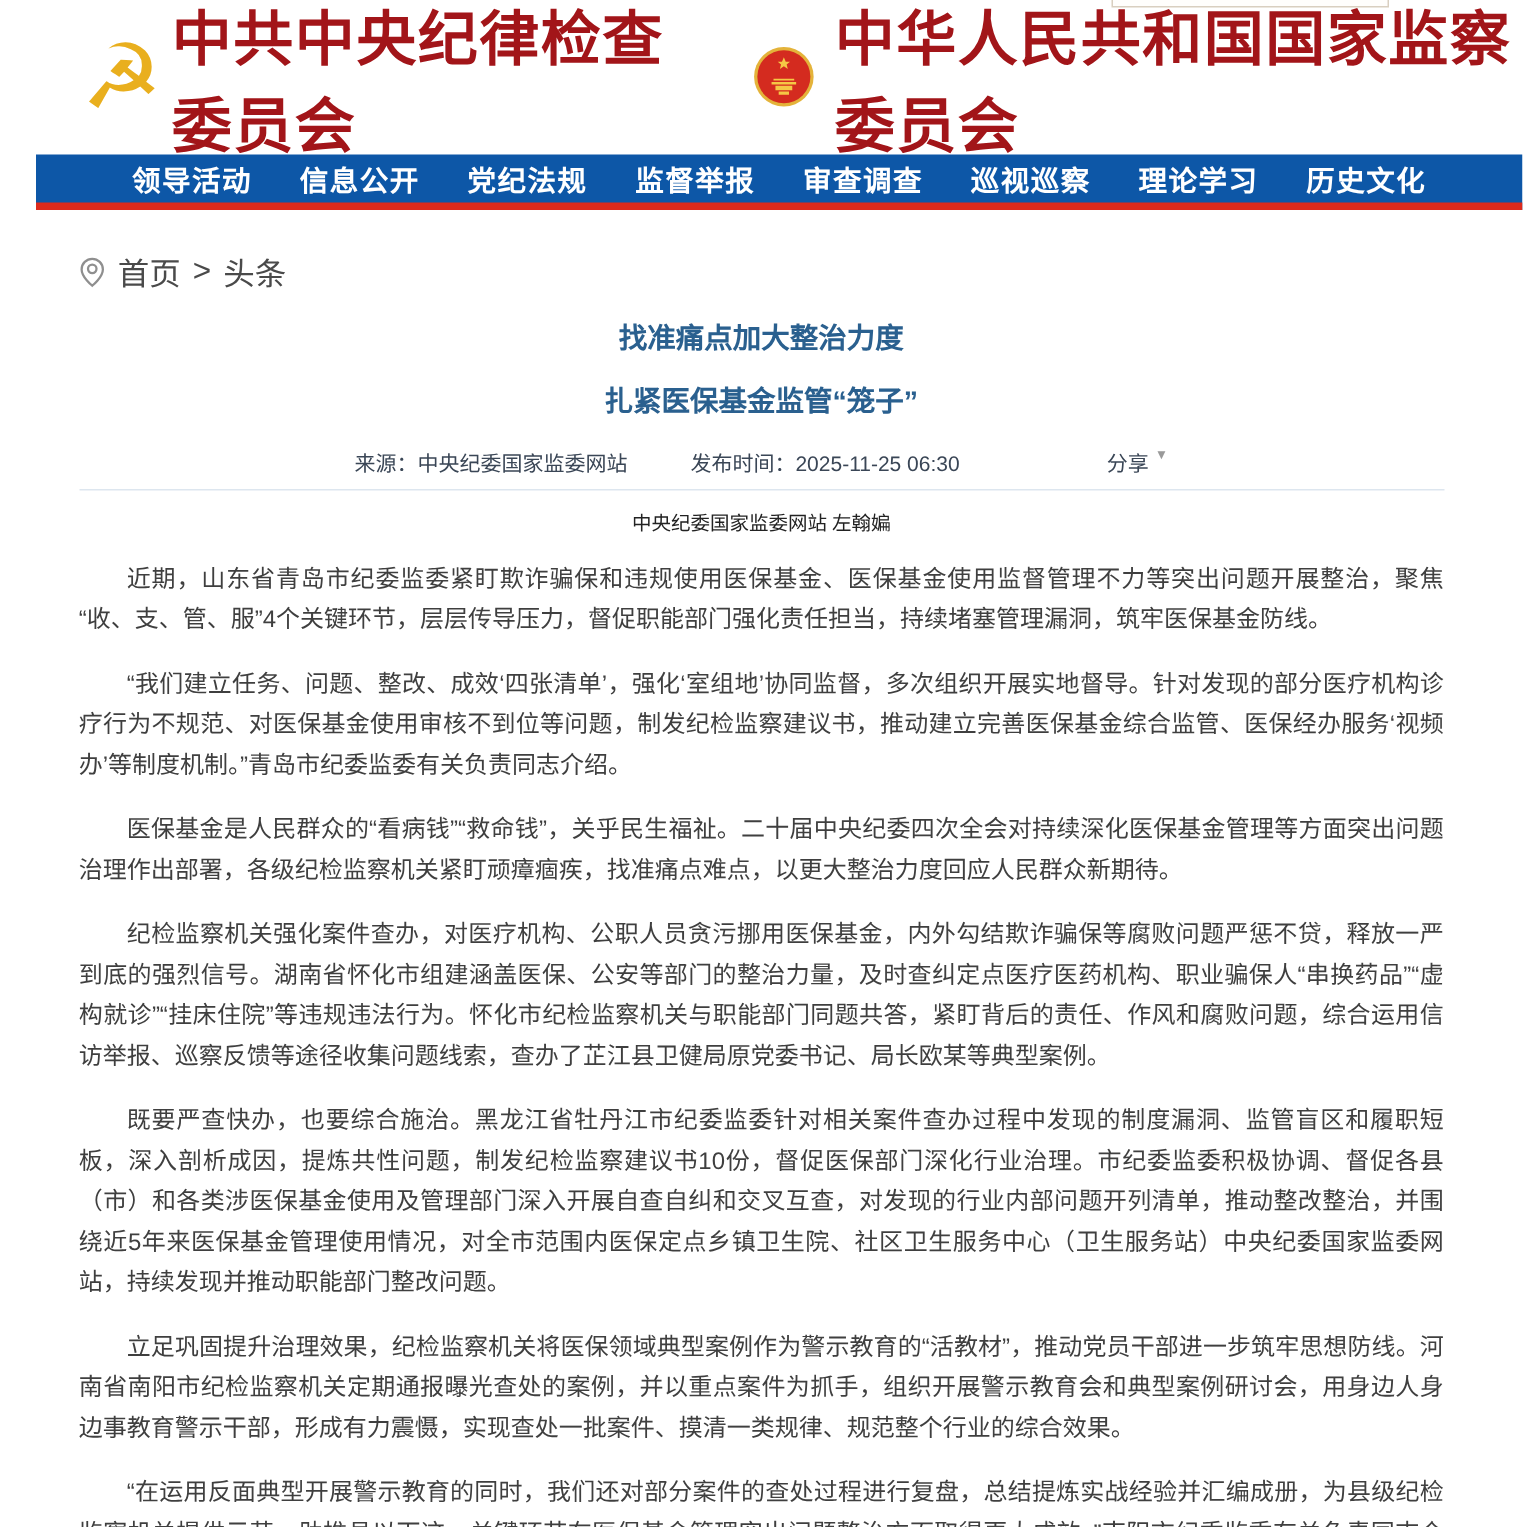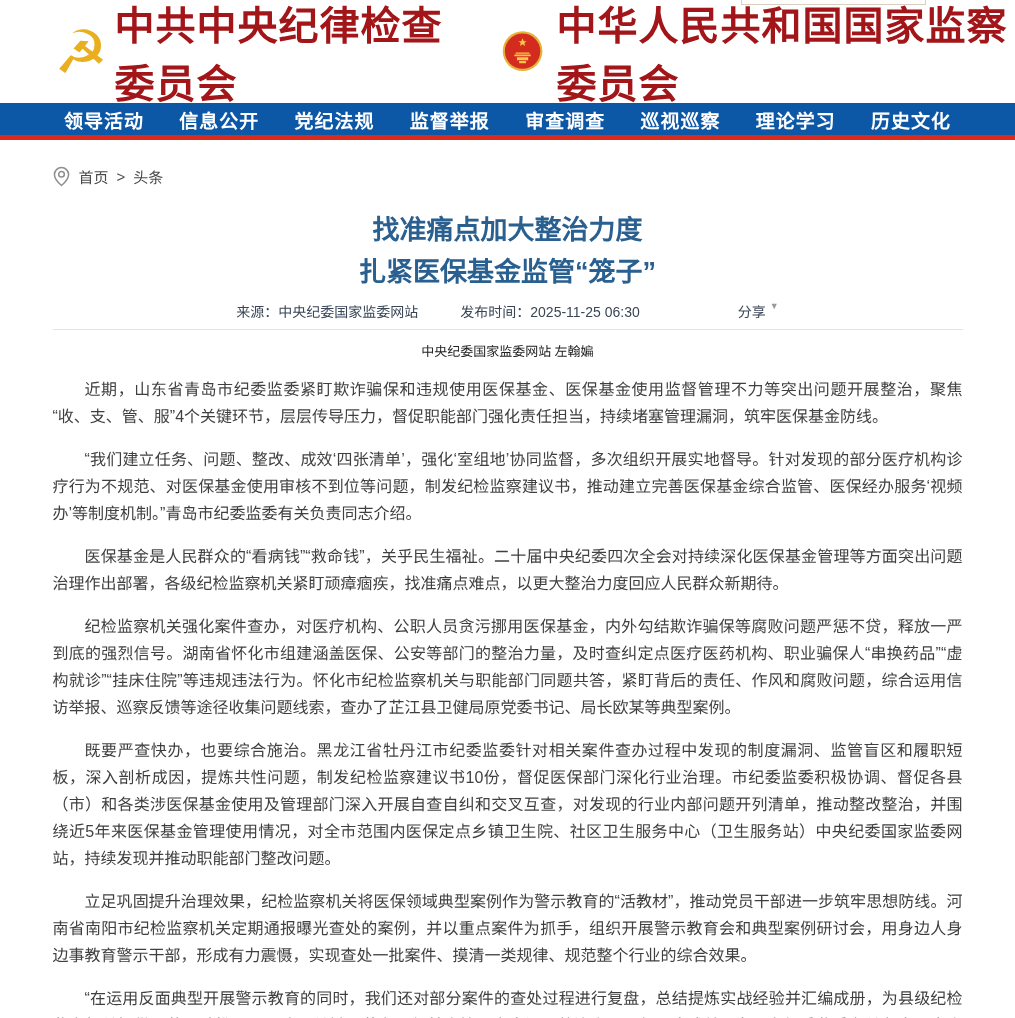--- a/index.html
+++ b/index.html
@@ -28,37 +28,38 @@
   .emblem-national { width:54px; height:58px; margin-right:12px; }
   .brand-title {
     font-size:40px; font-weight:bold; color:#a21519; letter-spacing:1px;
     font-family:"Liberation Serif","DejaVu Serif",serif;
   }
   
   .main-nav {
     height:37px; background:#0d57a7; border-bottom:5px solid #dc2a1c;
     display:flex; align-items:center; justify-content:space-between;
     padding:0 64px;
+    margin-left:24px;
   }
   .nav-item {
     color:#ffffff; font-size:19px; font-weight:bold; text-decoration:none;
     letter-spacing:1px; cursor:pointer; white-space:nowrap;
   }
   
   .content { width:910px; margin:0 auto; }
   .breadcrumb {
     margin-top:26px; display:flex; align-items:center;
-    font-size:15px; color:#4a4a4a;
+    font-size:21px; color:#4a4a4a;
   }
   .breadcrumb svg { margin-right:9px; }
   .breadcrumb a { color:#4a4a4a; text-decoration:none; cursor:pointer; }
   .breadcrumb .sep { margin:0 8px; color:#4a4a4a; }
   .article-title {
-    margin-top:22px; text-align:center; color:#2a608f;
-    font-size:27px; font-weight:bold; line-height:42px;
+    margin-top:10px; text-align:center; color:#2a608f;
+    font-size:19px; font-weight:bold; line-height:42px;
   }
   .article-meta {
     margin-top:8px; height:20px; display:flex; justify-content:center;
     align-items:center; font-size:14px; color:#3a4656;
   }
   .meta-publish { margin-left:42px; }
   .share { margin-left:98px; cursor:pointer; display:flex; align-items:flex-start; }
   .share .caret { font-size:9px; color:#9a9a9a; margin-left:4px; }
   .meta-divider { margin-top:8px; border:none; border-top:1px solid #dde6ef; height:0; }
   .byline {

